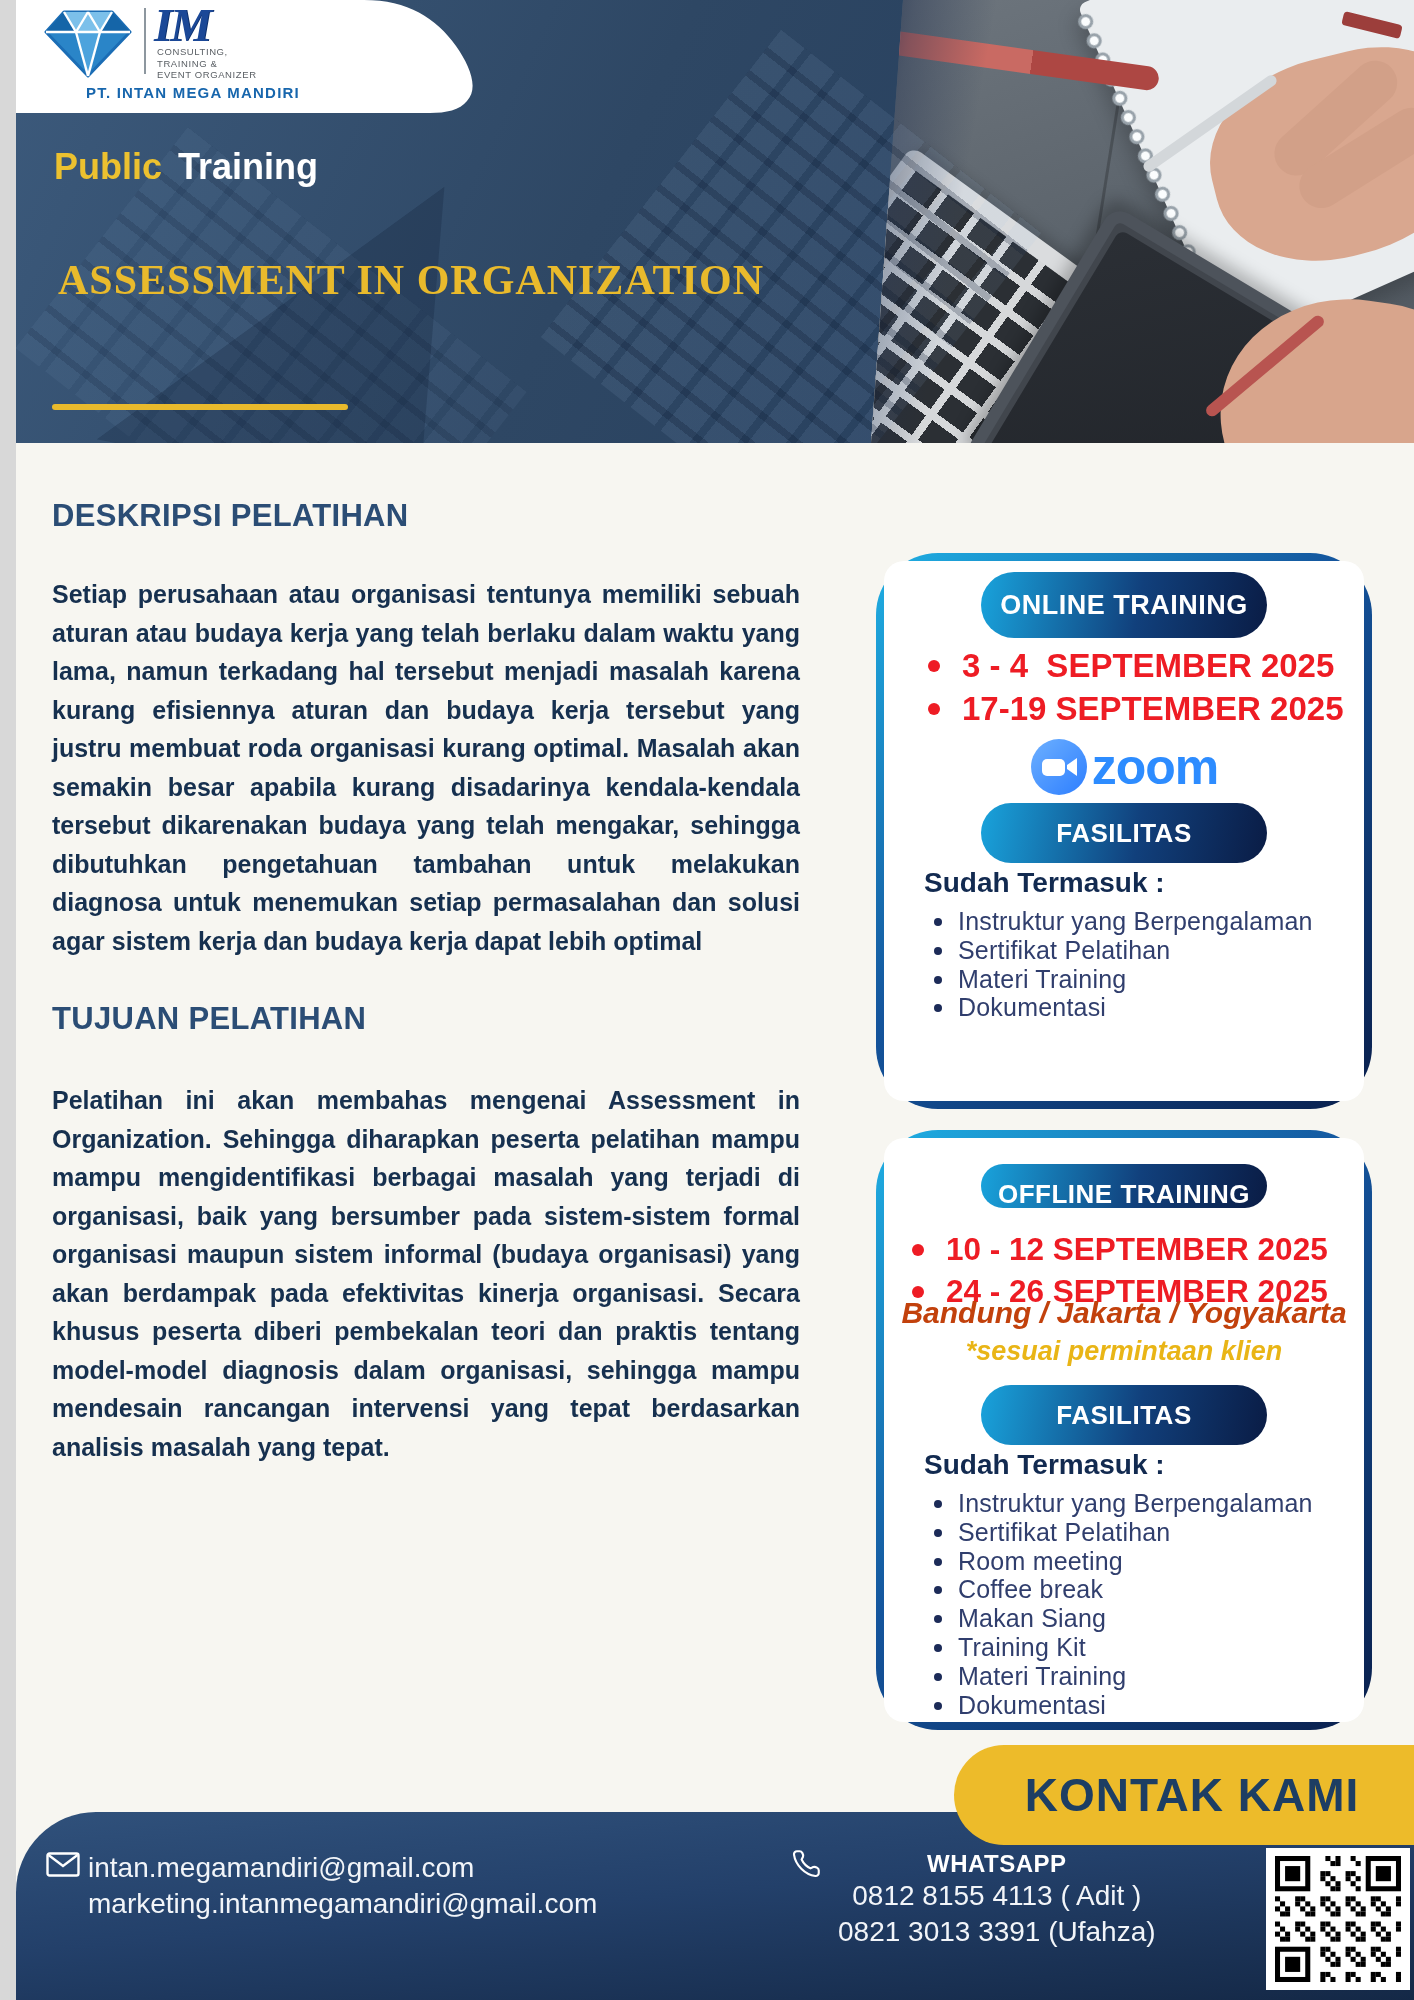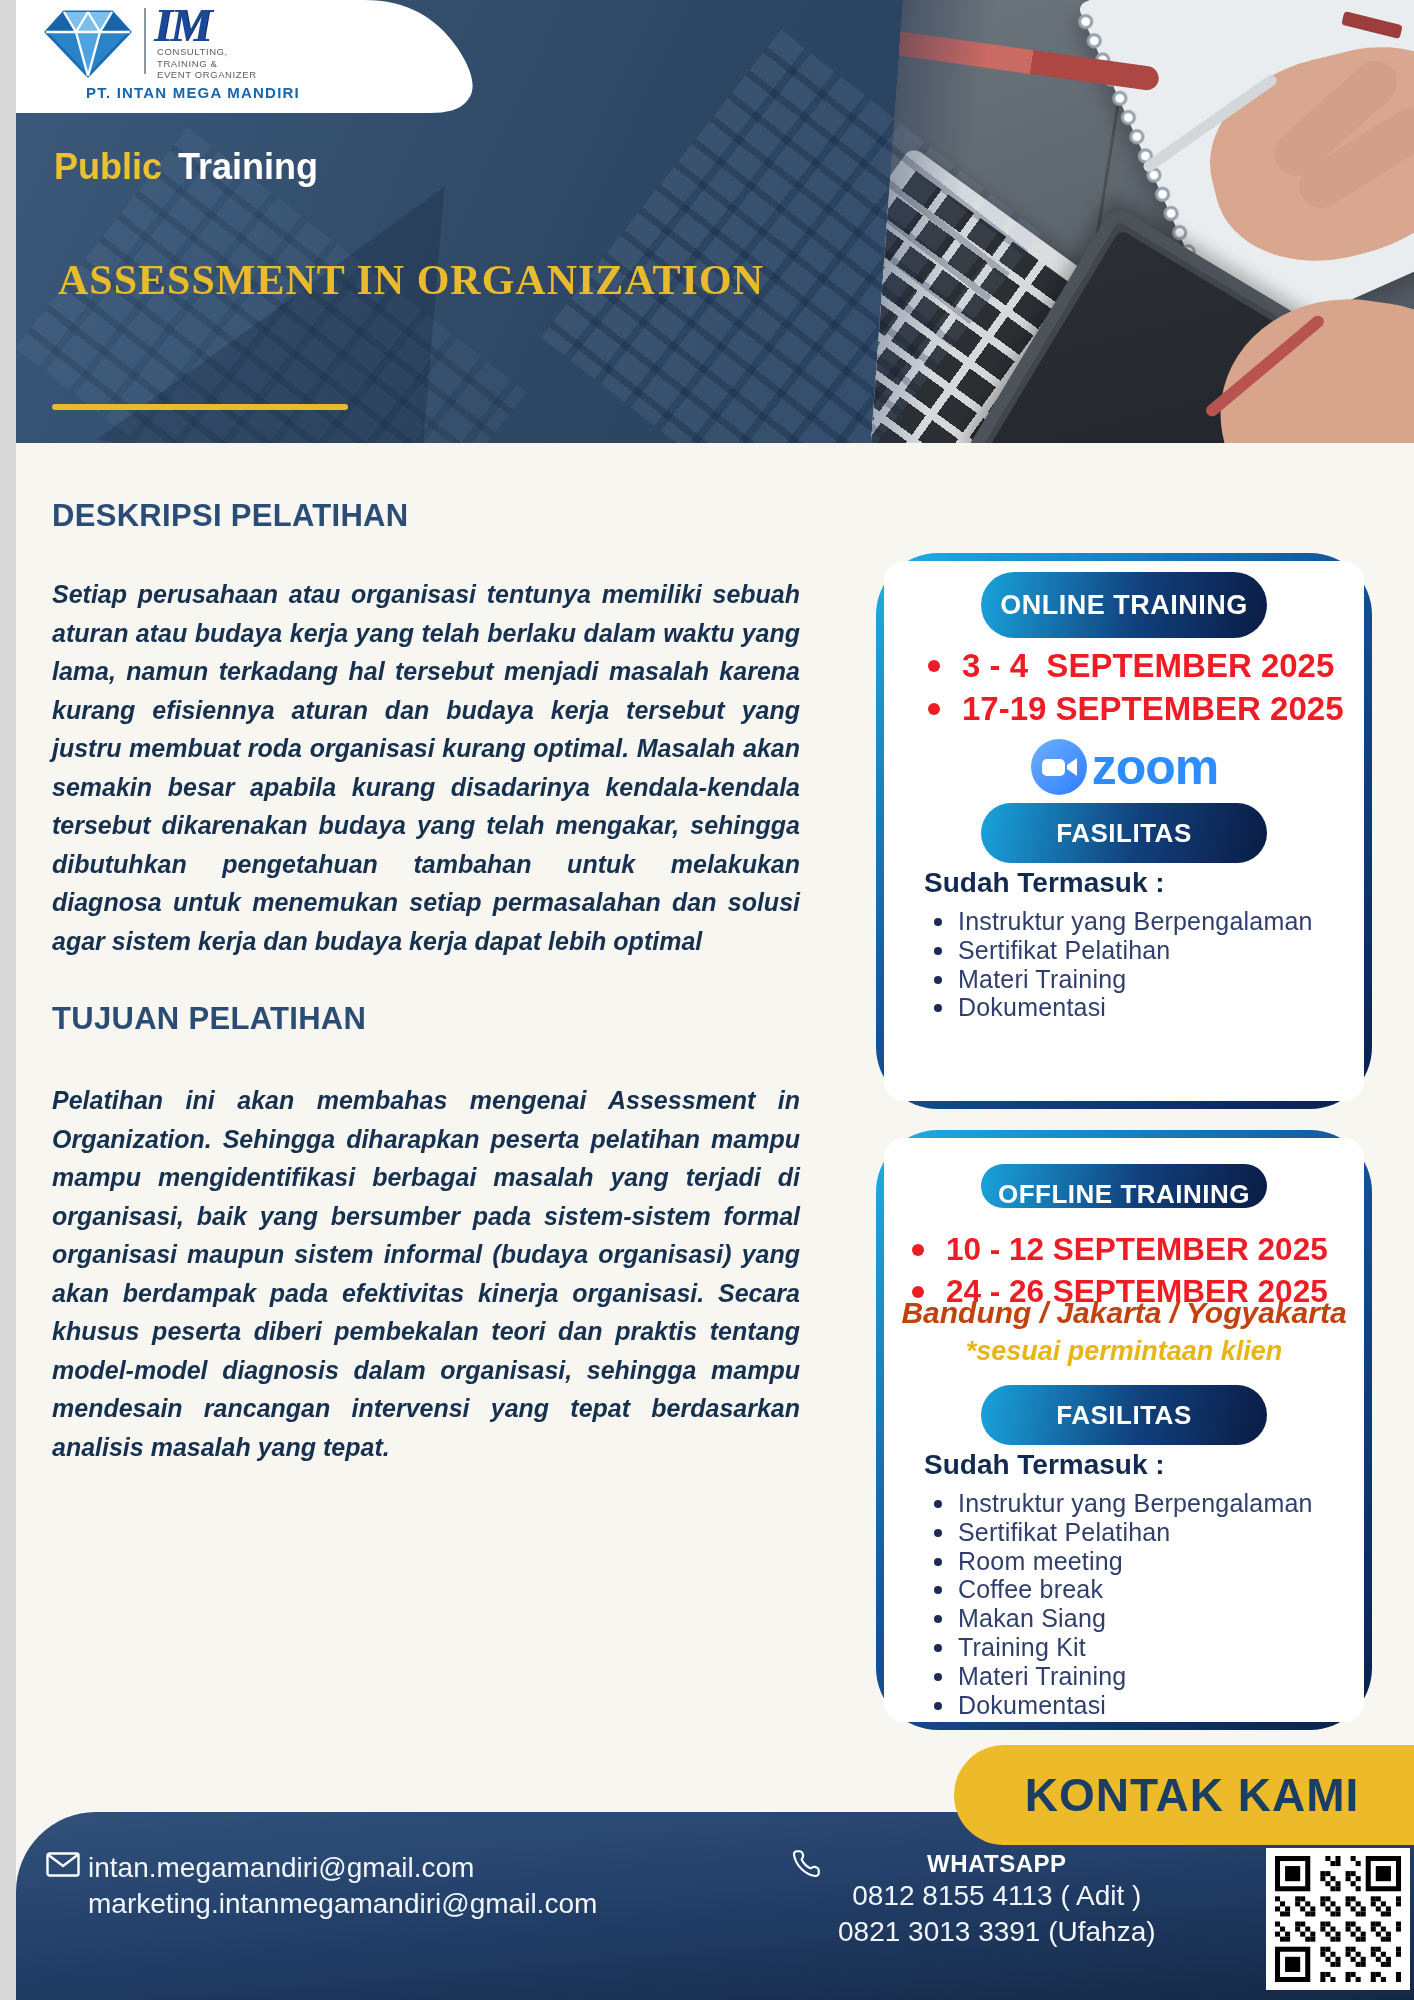--- a/index.html
+++ b/index.html
@@ -76,21 +76,21 @@
   .kicker .w1{color:#ecc12f;margin-right:16px;}
   .kicker .w2{color:#ffffff;}
   .title{position:absolute;left:42px;top:256px;font-family:"Liberation Serif",serif;font-weight:bold;
          font-size:42px;color:#e9ba2c;letter-spacing:1px;white-space:nowrap;}
   .title-underline{position:absolute;left:36px;top:404px;width:296px;height:6px;background:#e9ba2c;
                    border-radius:3px;}
 
   
   .h2{position:absolute;font-size:31px;font-weight:bold;color:#2b4d75;letter-spacing:.3px;}
   .para{position:absolute;left:36px;width:748px;font-size:25px;font-weight:bold;color:#16304f;
-        line-height:38.5px;text-align:justify;font-style:italic;}
+        line-height:38.5px;text-align:justify;}
   #desc-h{left:36px;top:498px;}
   #desc-p{top:550px;}
   #tuj-h{left:36px;top:1001px;}
   #tuj-p{top:1056px;}
 
   
   .card{position:absolute;left:860px;width:496px;border-radius:62px;padding:8px;box-sizing:border-box;
         background:linear-gradient(135deg,#1fb0e4 0%,#14549c 45%,#0a1f4c 100%);}
   .card-inner{position:relative;width:100%;height:100%;background:#ffffff;border-radius:20px;
               box-sizing:border-box;}

